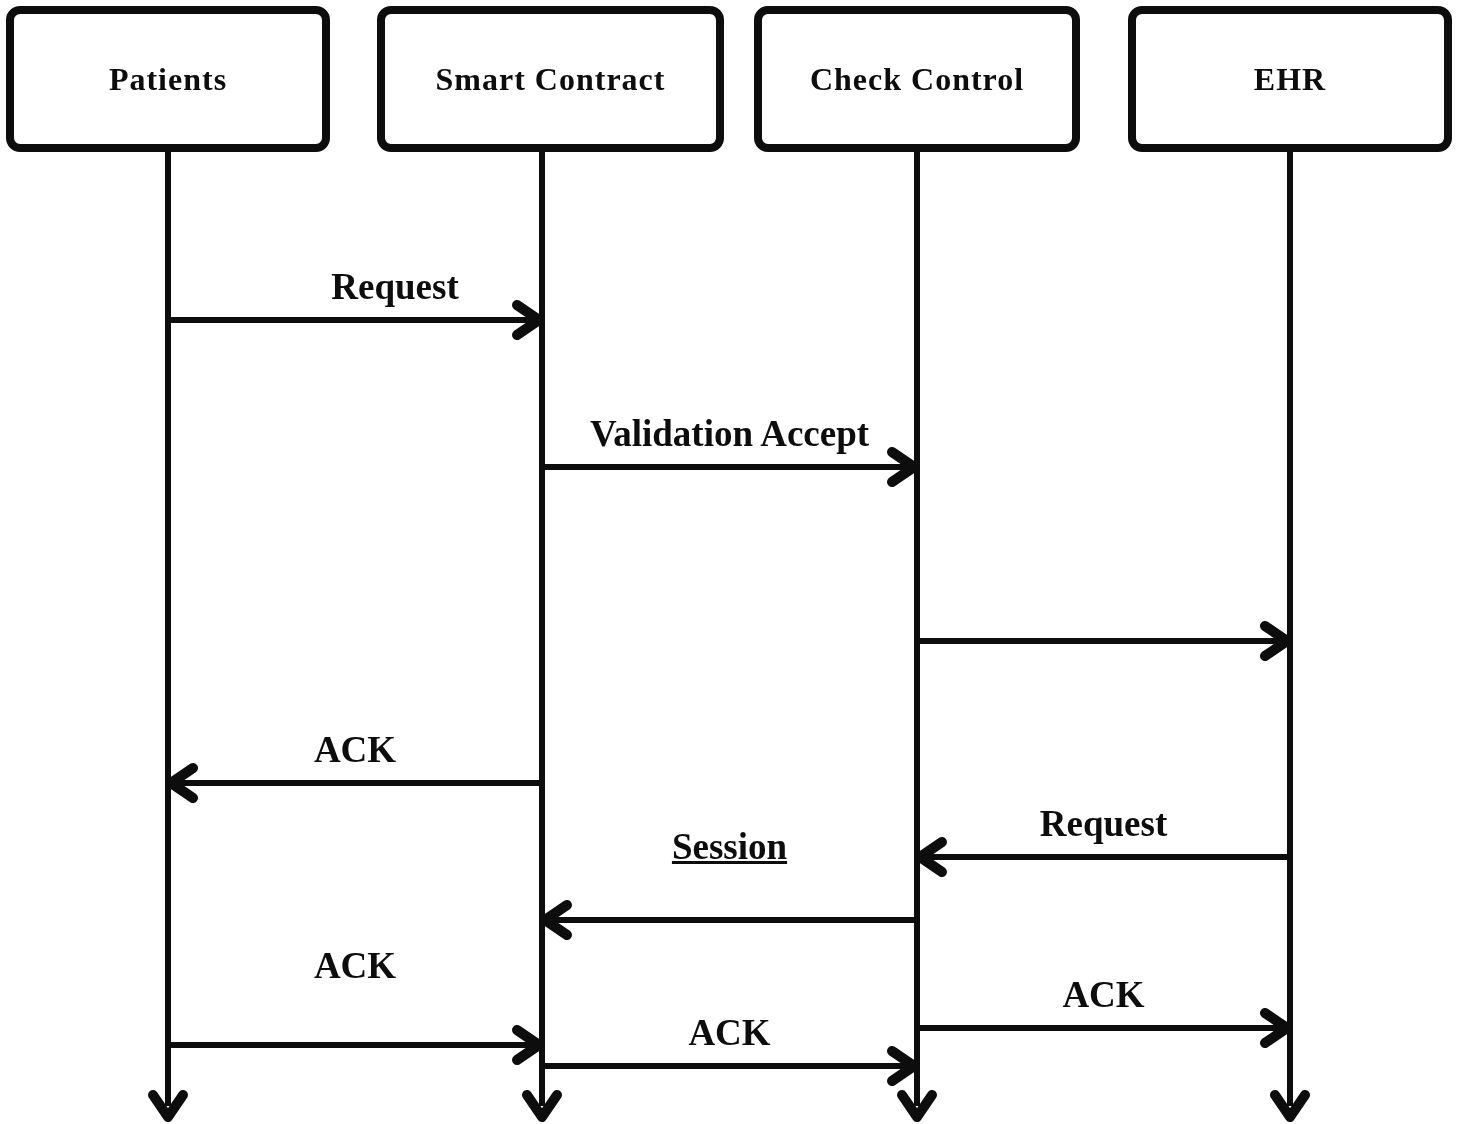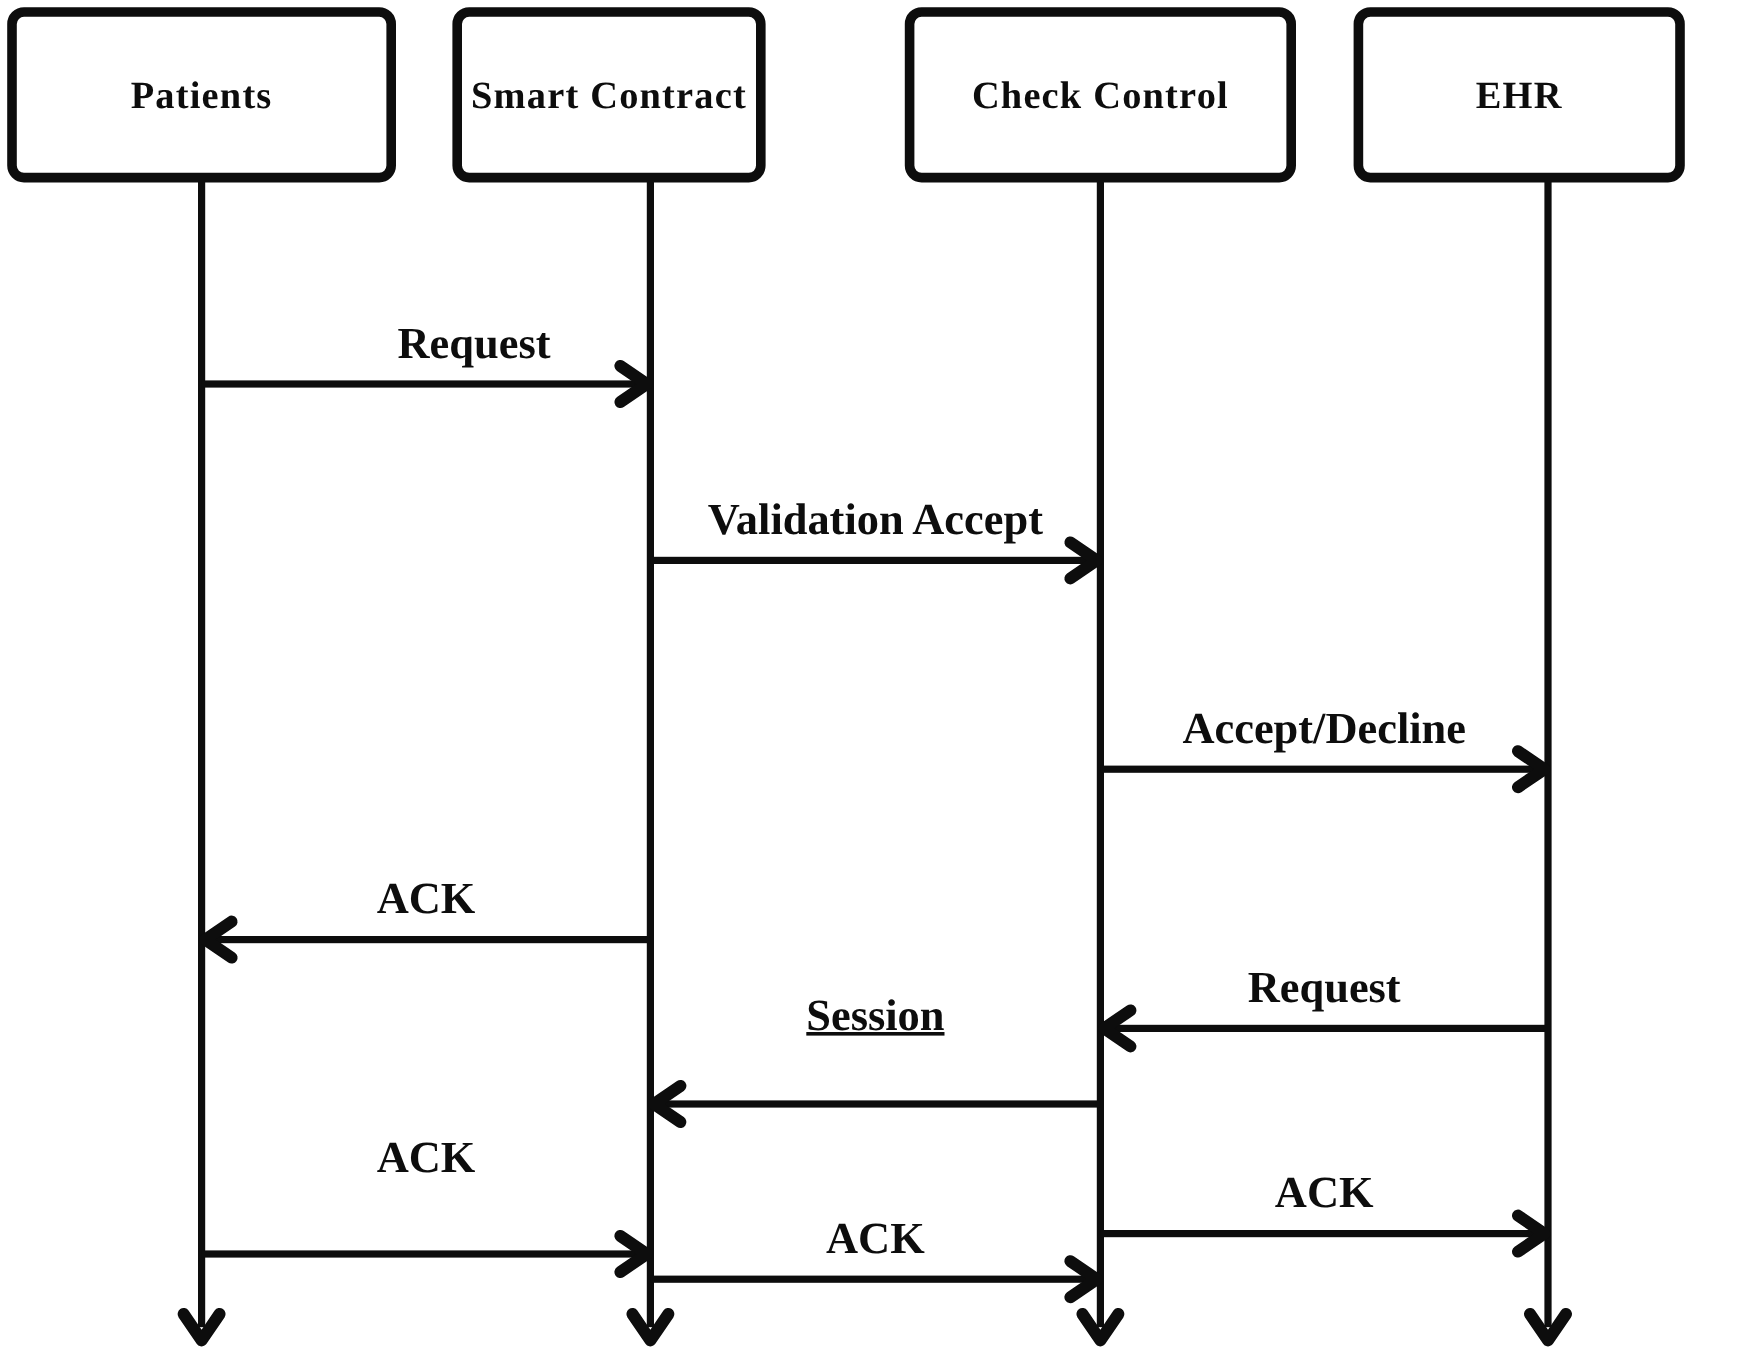--- a/index.html
+++ b/index.html
@@ -58,35 +58,35 @@
 <body>
 
 <div id="stage" style="background: rgb(255, 255, 255);">
     <div class="actor-box" style="left: 6px; top: 6px; width: 324px; height: 146px;">
       <div class="actor-label">Patients</div>
     </div>
     <div class="lifeline" style="left: 165px; top: 150px; width: 6px; height: 956px;"></div>
     <svg width="44" height="36" viewBox="0 0 44 36" class="arrowhead" style="left: 146px; top: 1088px;">
       <polyline points="7,7 22,29 37,7" fill="none" stroke="#0d0d0d" stroke-width="10" stroke-linecap="round" stroke-linejoin="round"></polyline>
     </svg>
-    <div class="actor-box" style="left: 377px; top: 6px; width: 261px; height: 146px;">
+    <div class="actor-box" style="left: 377px; top: 6px; width: 347px; height: 146px;">
       <div class="actor-label">Smart Contract</div>
     </div>
     <div class="lifeline" style="left: 539px; top: 150px; width: 6px; height: 956px;"></div>
     <svg width="44" height="36" viewBox="0 0 44 36" class="arrowhead" style="left: 520px; top: 1088px;">
       <polyline points="7,7 22,29 37,7" fill="none" stroke="#0d0d0d" stroke-width="10" stroke-linecap="round" stroke-linejoin="round"></polyline>
     </svg>
     <div class="actor-box" style="left: 754px; top: 6px; width: 326px; height: 146px;">
       <div class="actor-label">Check Control</div>
     </div>
     <div class="lifeline" style="left: 914px; top: 150px; width: 6px; height: 956px;"></div>
     <svg width="44" height="36" viewBox="0 0 44 36" class="arrowhead" style="left: 895px; top: 1088px;">
       <polyline points="7,7 22,29 37,7" fill="none" stroke="#0d0d0d" stroke-width="10" stroke-linecap="round" stroke-linejoin="round"></polyline>
     </svg>
-    <div class="actor-box" style="left: 1128px; top: 6px; width: 276px; height: 146px;">
+    <div class="actor-box" style="left: 1128px; top: 6px; width: 324px; height: 146px;">
       <div class="actor-label">EHR</div>
     </div>
     <div class="lifeline" style="left: 1287px; top: 150px; width: 6px; height: 956px;"></div>
     <svg width="44" height="36" viewBox="0 0 44 36" class="arrowhead" style="left: 1268px; top: 1088px;">
       <polyline points="7,7 22,29 37,7" fill="none" stroke="#0d0d0d" stroke-width="10" stroke-linecap="round" stroke-linejoin="round"></polyline>
     </svg>
     <div class="msg-line" style="left: 168px; top: 317px; width: 374px; height: 6px;"></div>
     <svg width="36" height="44" viewBox="0 0 36 44" class="arrowhead" style="left: 510px; top: 298px;">
       <polyline points="7,7 29,22 7,37" fill="none" stroke="#0d0d0d" stroke-width="10" stroke-linecap="round" stroke-linejoin="round"></polyline>
     </svg>
@@ -97,23 +97,20 @@
     <svg width="36" height="44" viewBox="0 0 36 44" class="arrowhead" style="left: 885px; top: 445px;">
       <polyline points="7,7 29,22 7,37" fill="none" stroke="#0d0d0d" stroke-width="10" stroke-linecap="round" stroke-linejoin="round"></polyline>
     </svg>
     <div class="msg-label" style="left: 729.5px; top: 411px;">
       <div>Validation Accept</div>
     </div>
     <div class="msg-line" style="left: 917px; top: 638px; width: 373px; height: 6px;"></div>
     <svg width="36" height="44" viewBox="0 0 36 44" class="arrowhead" style="left: 1258px; top: 619px;">
       <polyline points="7,7 29,22 7,37" fill="none" stroke="#0d0d0d" stroke-width="10" stroke-linecap="round" stroke-linejoin="round"></polyline>
     </svg>
-    <div class="msg-label" style="left: 1103.5px; top: 585px;">
-      <div>Accept/Decline</div>
-    </div>
     <div class="msg-line" style="left: 168px; top: 780px; width: 374px; height: 6px;"></div>
     <svg width="36" height="44" viewBox="0 0 36 44" class="arrowhead" style="left: 164px; top: 761px;">
       <polyline points="29,7 7,22 29,37" fill="none" stroke="#0d0d0d" stroke-width="10" stroke-linecap="round" stroke-linejoin="round"></polyline>
     </svg>
     <div class="msg-label" style="left: 355px; top: 727px;">
       <div>ACK</div>
     </div>
     <div class="msg-line" style="left: 917px; top: 854px; width: 373px; height: 6px;"></div>
     <svg width="36" height="44" viewBox="0 0 36 44" class="arrowhead" style="left: 913px; top: 835px;">
       <polyline points="29,7 7,22 29,37" fill="none" stroke="#0d0d0d" stroke-width="10" stroke-linecap="round" stroke-linejoin="round"></polyline>

